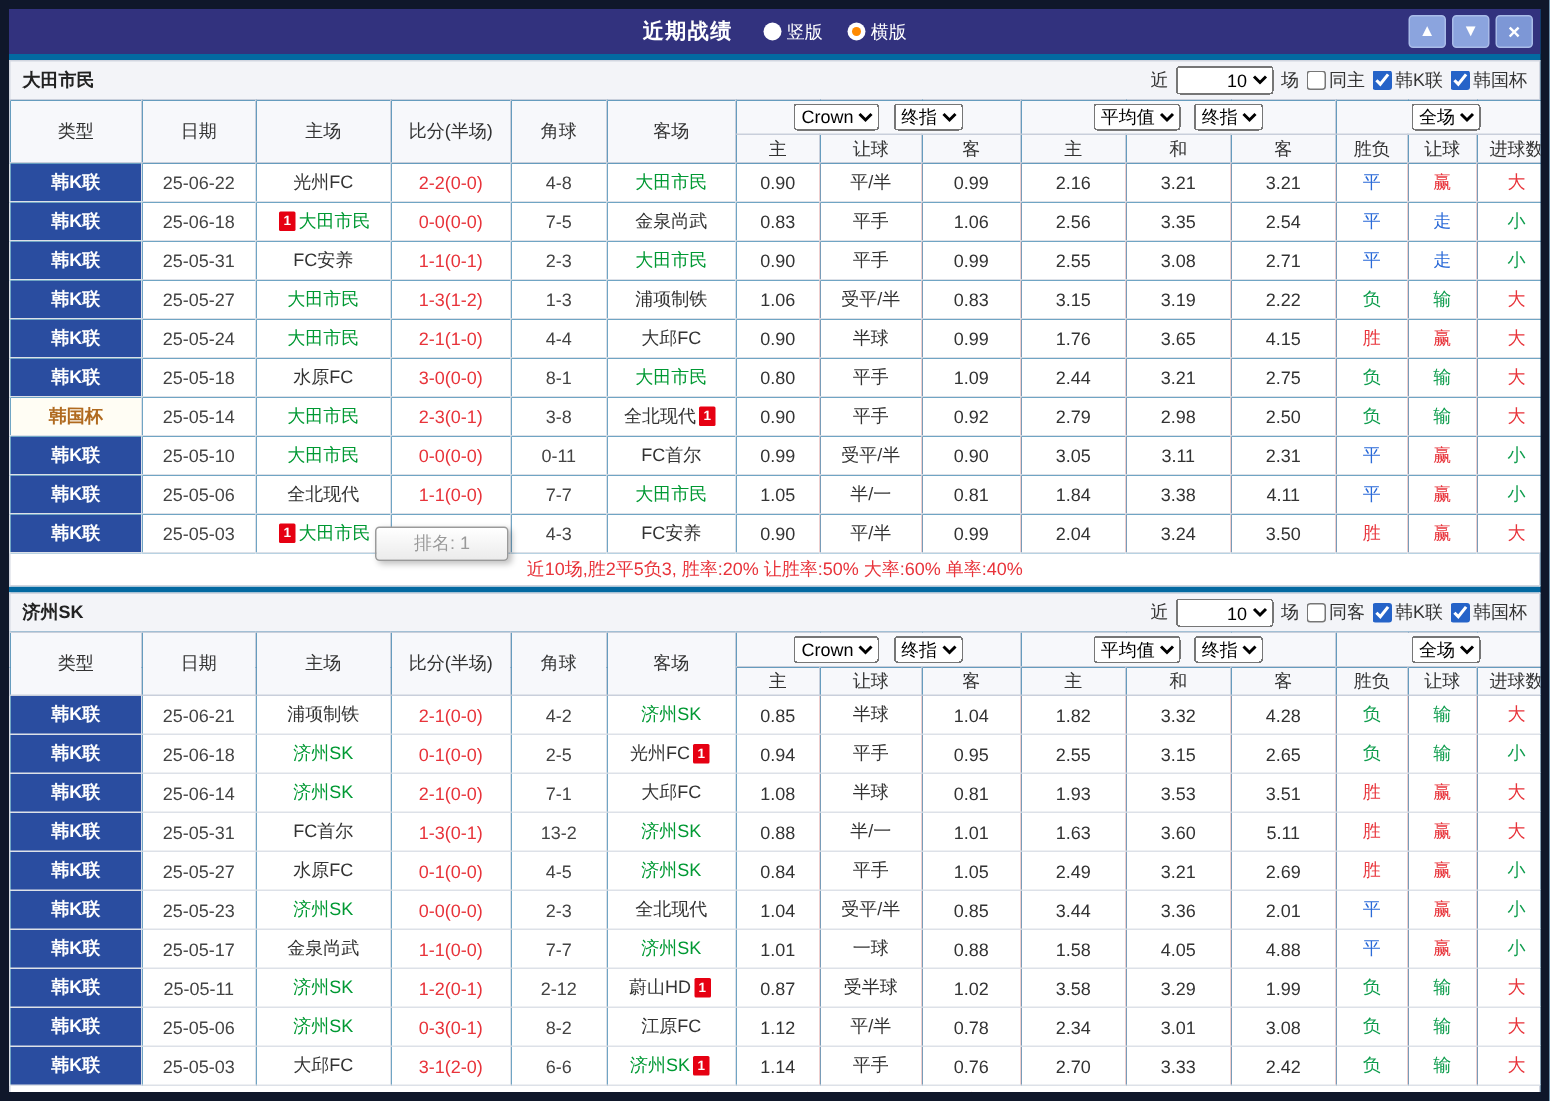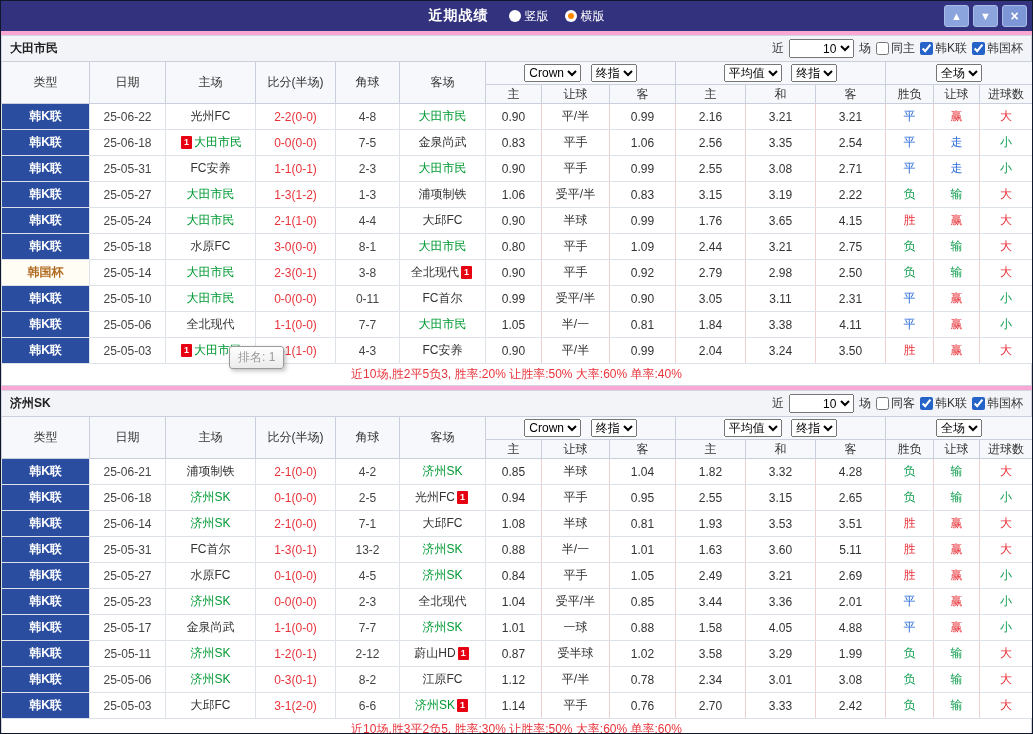--- a/index.html
+++ b/index.html
@@ -1,18 +1,18 @@
 <!DOCTYPE html>
 <html><head>
 <meta charset="utf-8">
 <style>
   * { margin:0; padding:0; box-sizing:border-box; }
   html,body { background:#fff; }
   body { font-family:"Liberation Sans","DejaVu Sans",sans-serif; }
-  .page { width:1033px; height:734px; border:1px solid #0f172a; background:#f9a8d4;
+  .page { width:1033px; height:734px; border:6px solid #0f172a; background:#0369a1;
           position:relative; font-size:12px; color:#333; overflow:hidden; }
 
   
   .titlebar { height:30px; background:#32327e; display:flex; align-items:center;
               justify-content:center; position:relative; color:#fff; }
   .title { font-weight:bold; font-size:14px; margin-right:20px; letter-spacing:1px; }
   .radio-group { display:flex; gap:16px; align-items:center; }
   .radio-opt { display:flex; align-items:center; gap:4px; cursor:pointer; font-size:12px; }
   .radio-dot { width:12px; height:12px; border-radius:50%; background:#fff; position:relative; flex:0 0 auto; }
   .radio-dot.selected::after { content:""; position:absolute; left:3px; top:3px; width:6px; height:6px;
@@ -51,23 +51,23 @@
   .badge { display:inline-block; width:11px; height:13px; line-height:13px; background:#e60012;
            color:#fff; font-size:9px; font-weight:bold; margin:0 2px; vertical-align:1px; border-radius:1px; }
   .t-win  { color:#e8333a; }
   .t-draw { color:#2a6ad8; }
   .t-lose { color:#0f9d4e; }
   .t-small{ color:#0f9d4e; }
   .summary { height:22px; line-height:21px; text-align:center; color:#e8333a;
              border:1px solid #d2d6e0; border-top:none; background:#fff; }
 
   
-  .tooltip { position:absolute; left:228px; top:345px; background:linear-gradient(#ffffff,#ebebeb);
+  .tooltip { position:absolute; left:244px; top:345px; background:linear-gradient(#ffffff,#ebebeb);
              border:1px solid #9a9a9a; border-radius:3px; box-shadow:2px 2px 4px rgba(0,0,0,.25);
-             padding:2px 8px; color:#999; z-index:5; font-size:12px; }
+             padding:2px 25px; color:#999; z-index:5; font-size:12px; }
 </style>
 </head>
 <body>
 
 <div class="page">
 
   <div class="titlebar">
     <span class="title">近期战绩</span>
     <div class="radio-group">
       <span class="radio-opt">

